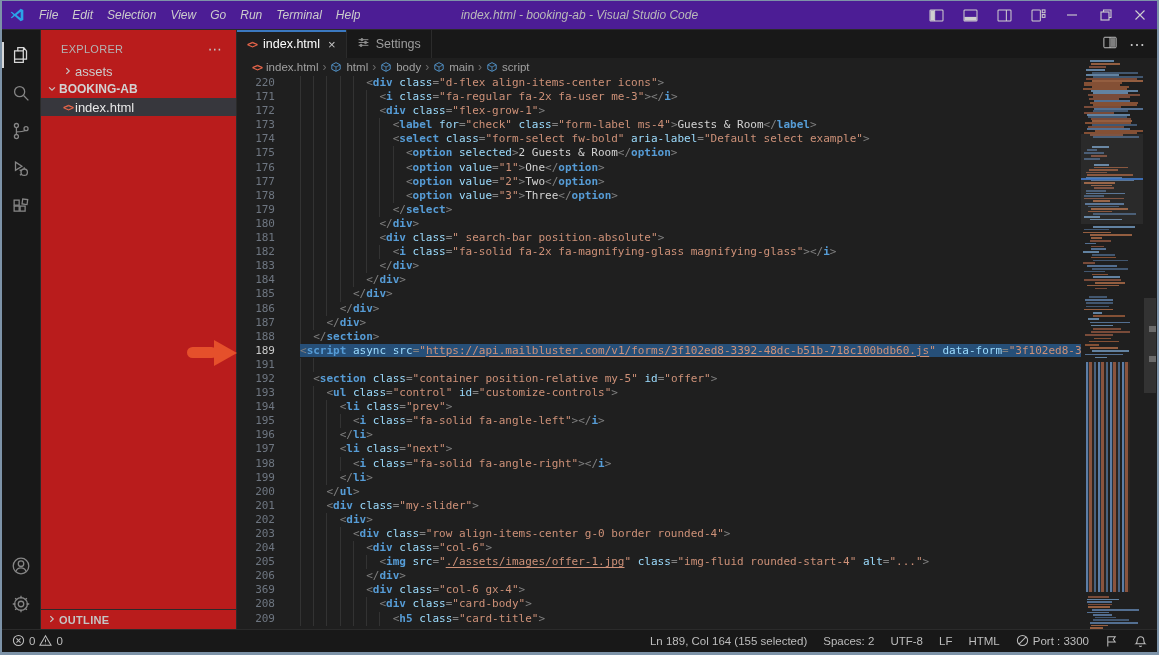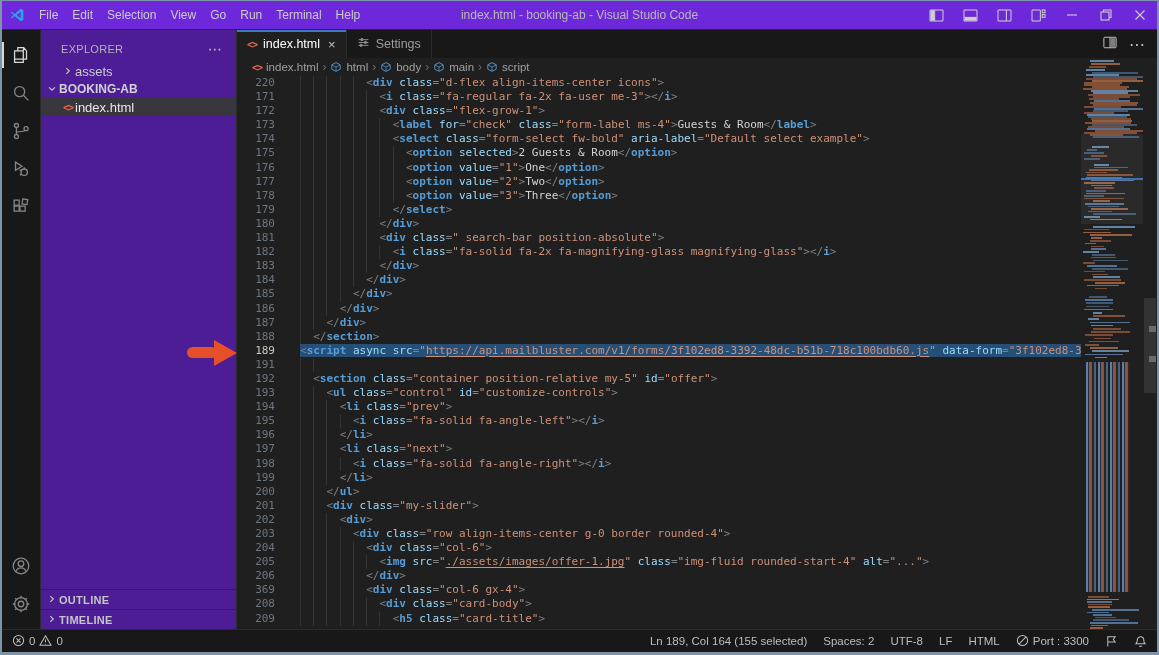--- a/index.html
+++ b/index.html
@@ -1,35 +1,35 @@
 <!DOCTYPE html>
 <html><head>
 <meta charset="utf-8">
 <style>
   html,body{margin:0;padding:0;background:#44505c;}
   .frame{position:relative;width:1159px;height:655px;background:#7d93a8;font-family:"Liberation Sans",sans-serif;overflow:hidden;}
   .window{position:absolute;left:2px;top:1px;right:2px;bottom:3px;background:#1f1f1f;display:flex;flex-direction:column;overflow:hidden;}
   
-  .titlebar{height:28px;flex:none;background:#6d28d9;border-bottom:1px solid #2b2b2b;display:flex;align-items:center;position:relative;color:#cccccc;font-size:12px;}
+  .titlebar{height:28px;flex:none;background:#4c1d95;border-bottom:1px solid #2b2b2b;display:flex;align-items:center;position:relative;color:#cccccc;font-size:12px;font-style:italic;}
   .vslogo{width:30px;display:flex;justify-content:center;align-items:center;}
   #menubar span{padding:0 7px;cursor:default;}
   .win-title{position:absolute;left:50%;transform:translateX(-50%);color:#b9b9b9;font-size:12px;white-space:nowrap;}
   .win-controls{margin-left:auto;display:flex;align-items:center;height:100%;}
   .win-controls .wc{width:34px;height:100%;display:flex;align-items:center;justify-content:center;}
   .wc svg{stroke:#cfcfcf;fill:none;stroke-width:1.1;}
   
   .main{flex:1;display:flex;min-height:0;}
   .activitybar{width:38px;flex:none;background:#181818;border-right:1px solid #2b2b2b;display:flex;flex-direction:column;align-items:center;padding-top:6px;}
   .ab-icon{width:38px;height:38px;display:flex;align-items:center;justify-content:center;position:relative;color:#868686;}
   .ab-icon svg{stroke:#868686;fill:none;stroke-width:1.4;}
   .ab-icon.active svg{stroke:#d7d7d7;}
   .ab-icon.active::before{content:"";position:absolute;left:0;top:6px;bottom:6px;width:2px;background:#d7d7d7;}
   .ab-spacer{flex:1;}
   
-  .sidebar{width:195px;flex:none;background:#4c1d95;border-right:1px solid #2b2b2b;color:#cccccc;display:flex;flex-direction:column;font-size:13px;}
+  .sidebar{width:195px;flex:none;background:#b91c1c;border-right:1px solid #2b2b2b;color:#cccccc;display:flex;flex-direction:column;font-size:13px;}
   .sb-header{height:26px;display:flex;align-items:center;padding:6px 8px 0 20px;font-size:11px;color:#b4b4b4;letter-spacing:.3px;}
   .sb-header .dots{margin-left:auto;color:#c5c5c5;font-size:14px;padding-right:6px;}
   .tree-row{height:18px;display:flex;align-items:center;padding-left:4px;white-space:nowrap;}
   .tree-row .chev{width:14px;display:flex;justify-content:center;}
   .tree-row.root{font-weight:700;font-size:12px;color:#d2d2d2;}
   .tree-row.child{padding-left:20px;}
   .tree-row.selected{background:#37373d;color:#e8e8e8;}
   .chev svg{stroke:#c5c5c5;fill:none;stroke-width:1.4;}
   .html-ico{color:#e8654a;font-weight:700;font-size:10px;letter-spacing:-1px;font-family:"DejaVu Sans Mono",monospace;}
   .sb-bottom{margin-top:auto;font-size:11px;font-weight:700;color:#c5c5c5;}
@@ -217,26 +217,20 @@
             <span class="chev html-ico">&lt;&gt;</span>
             <span>index.html</span>
           </div>
         </div>
         <div class="sb-bottom">
           <div class="sb-sec">
             <span class="chev"><svg width="10" height="10" viewBox="0 0 12 12">
                   <path d="M4 2.5 7.5 6 4 9.5"></path>
                 </svg></span>
             <span>OUTLINE</span>
-          </div>
-          <div class="sb-sec">
-            <span class="chev"><svg width="10" height="10" viewBox="0 0 12 12">
-                  <path d="M4 2.5 7.5 6 4 9.5"></path>
-                </svg></span>
-            <span>TIMELINE</span>
           </div>
         </div>
       </div>
 
       <div class="editor">
         <div class="tabbar">
           <div class="tab active">
             <span class="html-ico">&lt;&gt;</span>
             <span>index.html</span>
             <span class="close">×</span>

